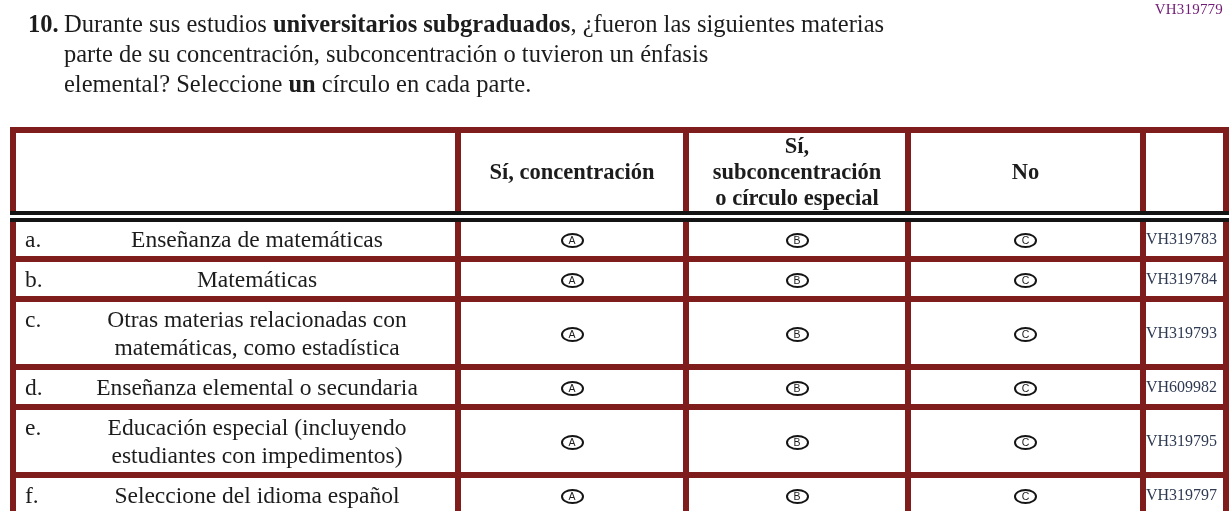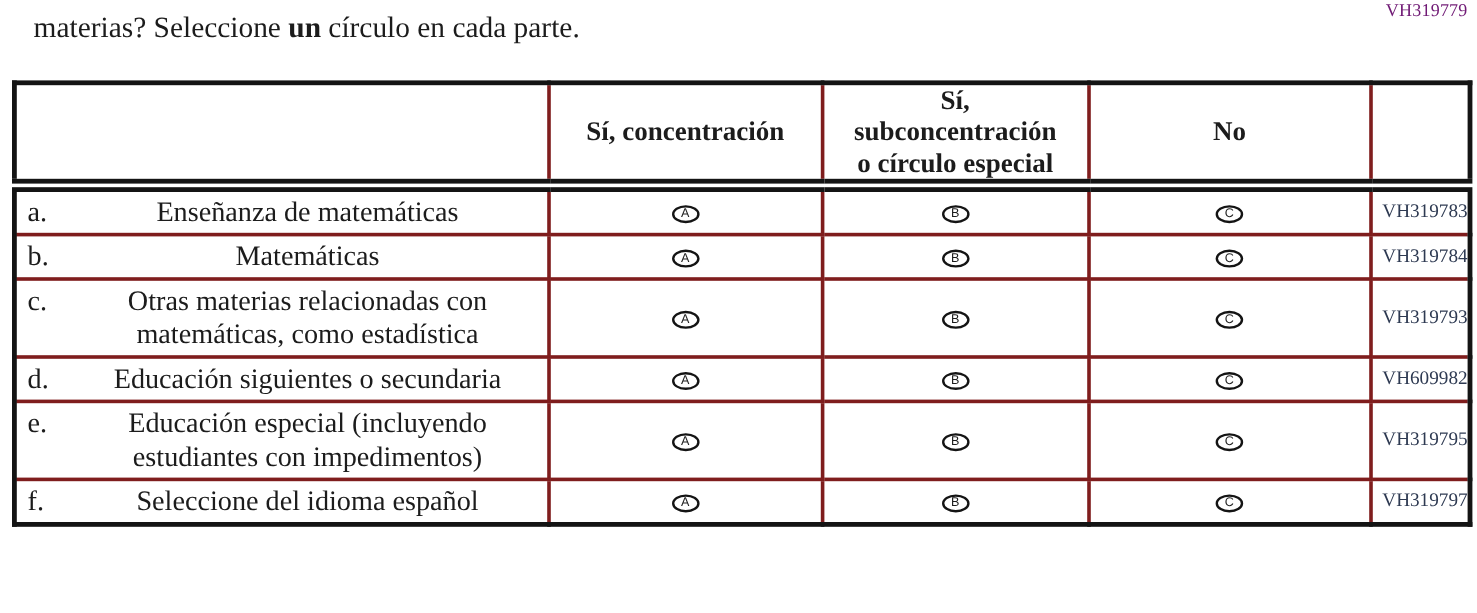--- a/index.html
+++ b/index.html
@@ -40,21 +40,21 @@
 
   
   table.grid {
     border-collapse: collapse;
     table-layout: fixed;
     margin: 28px 0 0 10px;
     width: 1213px;
     border: 4px solid #141414;
   }
   .grid th, .grid td {
-    border: 3px solid #7f1d1d;
+    border: 6px solid #7f1d1d;
     padding: 0;
   }
   .grid thead th {
     border-bottom: 11px double #141414;
     font-size: 22.5px;
     font-weight: bold;
     text-align: center;
     vertical-align: middle;
     height: 80px;
     line-height: 26px;
@@ -89,32 +89,35 @@
     font-size: 10.5px;
     line-height: 1;
     color: #1c1c1c;
     cursor: pointer;
     background: #fff;
   }
 
   .grid td.code {
     font-size: 16px;
     color: #2e3a52;
-    text-align: right;
+    text-align: left;
     vertical-align: middle;
   }
 </style>
 </head>
 <body>
 
 <div class="corner-code">VH319779</div>
 
 <div class="question">
+  <div class="q-num">10.</div>
   <div class="q-text">
-    <div class="q-line"><span>materias? Seleccione </span><b>un</b><span> círculo en cada parte.</span></div>
+    <div class="q-line"><span>Durante sus estudios </span><b>universitarios subgraduados</b><span>, ¿fueron las siguientes materias</span></div>
+    <div class="q-line">parte de su concentración, subconcentración o tuvieron un énfasis</div>
+    <div class="q-line"><span>elemental? Seleccione </span><b>un</b><span> círculo en cada parte.</span></div>
   </div>
 </div>
 
 <table class="grid">
   <colgroup>
     <col style="width:445px">
     <col style="width:228px">
     <col style="width:222px">
     <col style="width:235px">
     <col style="width:83px">
@@ -184,21 +187,21 @@
           </span></td>
       <td class="opt"><span class="bubble">
             <span>C</span>
           </span></td>
       <td class="code">VH319793</td>
     </tr>
     <tr class="short">
       <td class="item">
         <div class="item-inner">
             <span class="row-letter">d.</span>
-            <span class="row-label">Educación siguientes o secundaria</span>
+            <span class="row-label">Enseñanza elemental o secundaria</span>
           </div>
       </td>
       <td class="opt"><span class="bubble">
             <span>A</span>
           </span></td>
       <td class="opt"><span class="bubble">
             <span>B</span>
           </span></td>
       <td class="opt"><span class="bubble">
             <span>C</span>

